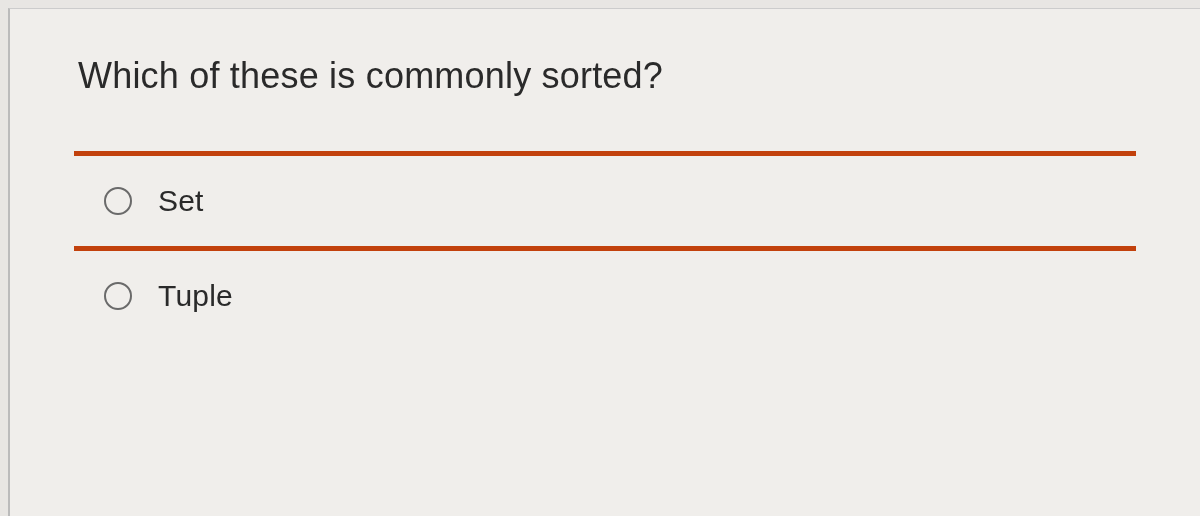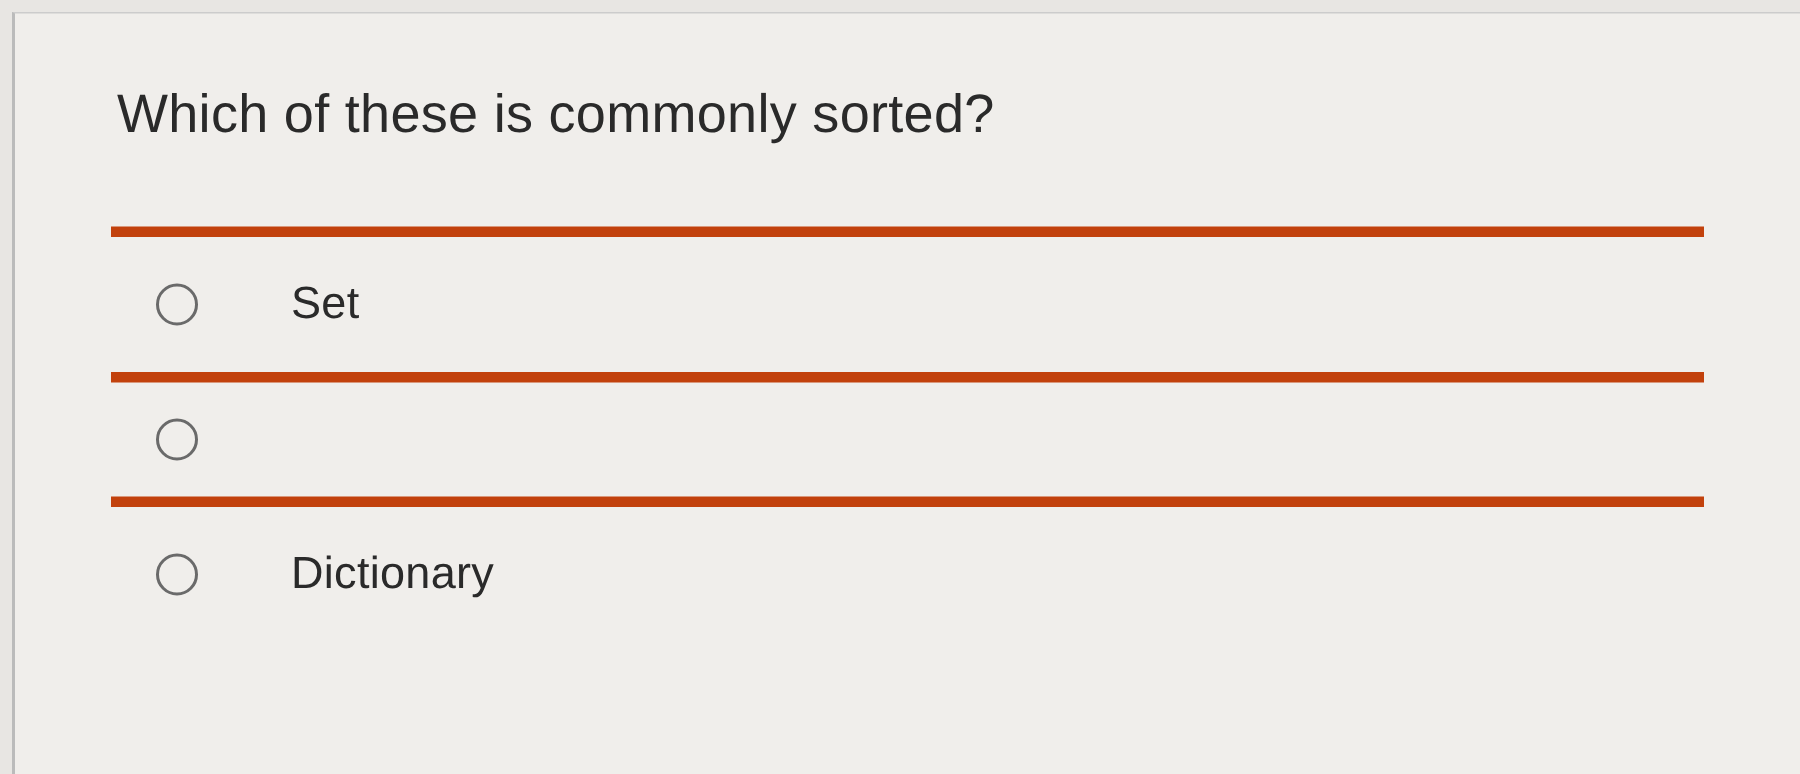--- a/index.html
+++ b/index.html
@@ -30,23 +30,22 @@
       color: #2a2a2a;
       letter-spacing: 0.2px;
     }
     .options {
       padding: 0 60px;
     }
     .option-row {
       display: flex;
       align-items: center;
       padding: 24px 0 24px 30px;
-      border-top: 7px solid #c2410c;
+      border-top: 5px solid #c2410c;
       cursor: pointer;
-      gap: 36px;
     }
     .radio-outer {
       width: 28px;
       height: 28px;
       border: 2.5px solid #6a6a6a;
       border-radius: 50%;
       display: flex;
       align-items: center;
       justify-content: center;
       flex-shrink: 0;
@@ -86,24 +85,19 @@
       <div class="radio-outer">
         
       </div>
       <div class="option-label">Set</div>
     </div>
 
     <div class="option-row">
       <div class="radio-outer">
         
       </div>
+      <div class="option-label">Tuple</div>
     </div>
 
 
-    <div class="option-row">
-      <div class="radio-outer">
-        
-      </div>
-      <div class="option-label">Dictionary</div>
-    </div>
 
   </div>
 </div>
 
 </body></html>

